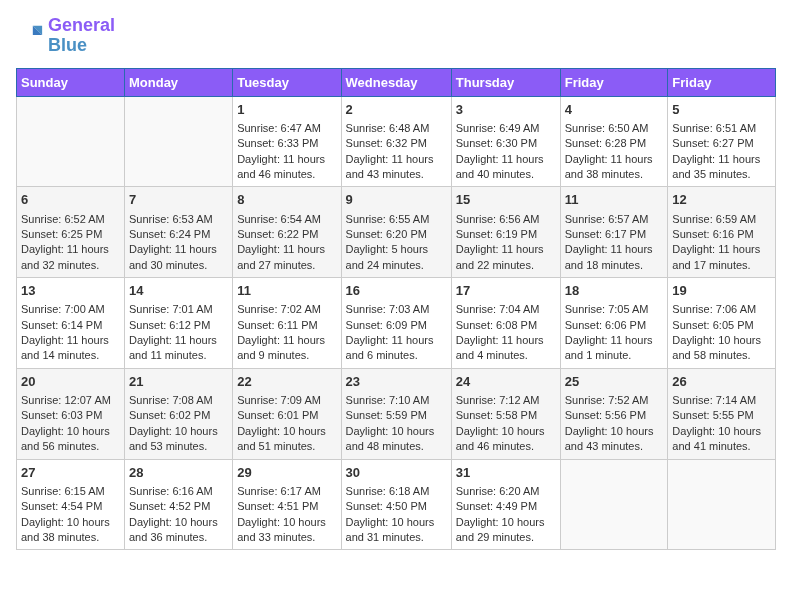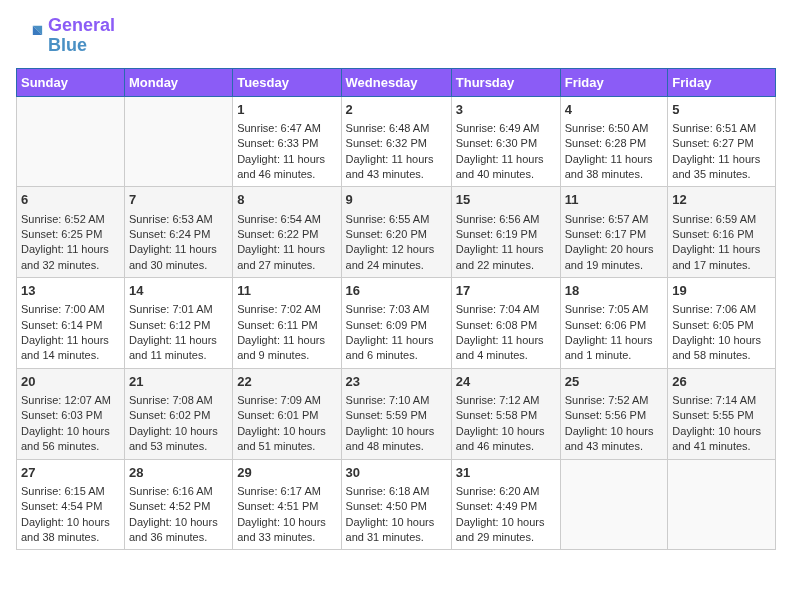--- a/index.html
+++ b/index.html
@@ -165,33 +165,33 @@
         <td>
           <span class="day-num">8</span>
           <div>Sunrise: 6:54 AM</div>
           <div>Sunset: 6:22 PM</div>
           <div>Daylight: 11 hours and 27 minutes.</div>
         </td>
         <td>
           <span class="day-num">9</span>
           <div>Sunrise: 6:55 AM</div>
           <div>Sunset: 6:20 PM</div>
-          <div>Daylight: 12 hours and 24 minutes.</div>
+          <div>Daylight: 5 hours and 24 minutes.</div>
         </td>
         <td>
           <span class="day-num">15</span>
           <div>Sunrise: 6:56 AM</div>
           <div>Sunset: 6:19 PM</div>
           <div>Daylight: 11 hours and 22 minutes.</div>
         </td>
         <td>
           <span class="day-num">11</span>
           <div>Sunrise: 6:57 AM</div>
           <div>Sunset: 6:17 PM</div>
-          <div>Daylight: 20 hours and 19 minutes.</div>
+          <div>Daylight: 11 hours and 18 minutes.</div>
         </td>
         <td>
           <span class="day-num">12</span>
           <div>Sunrise: 6:59 AM</div>
           <div>Sunset: 6:16 PM</div>
           <div>Daylight: 11 hours and 17 minutes.</div>
         </td>
       </tr>
       <tr>
         <td>

